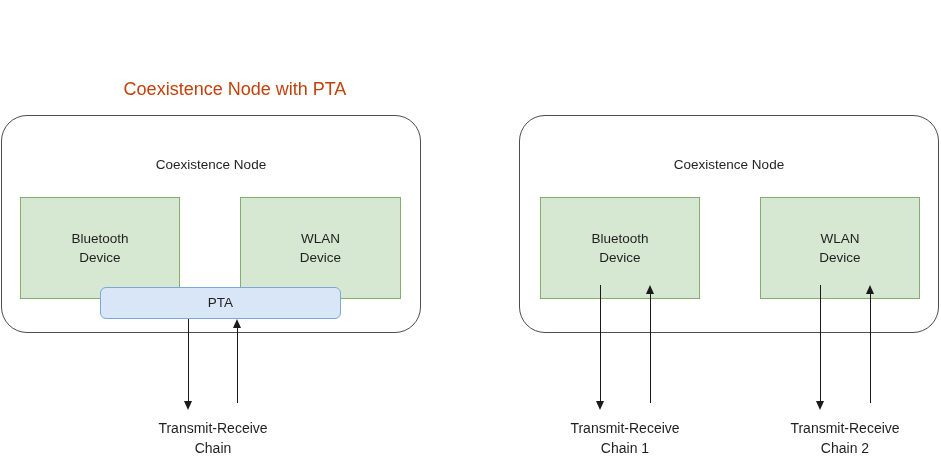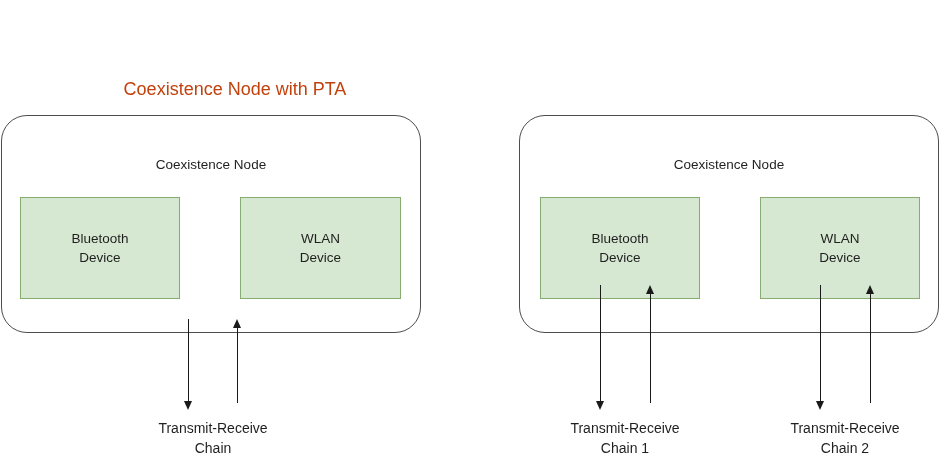--- a/index.html
+++ b/index.html
@@ -148,20 +148,23 @@
     <div class="device-box dev-l-bt">
       <span class="device-text">Bluetooth
 Device</span>
     </div>
 
     <div class="device-box dev-l-wlan">
       <span class="device-text">WLAN
 Device</span>
     </div>
 
+    <div class="pta-box">
+      <span class="pta-text">PTA</span>
+    </div>
 
     <div class="arrow-line" style="left:188px; top:319px; height:84px;"></div>
     <div class="arrow-head arrow-head-down" style="left:183.5px; top:401px;"></div>
 
     <div class="arrow-line" style="left:237px; top:327px; height:76px;"></div>
     <div class="arrow-head arrow-head-up" style="left:232.5px; top:319px;"></div>
 
     <div class="chain-label" style="left:123px; top:418px; width:180px;">Transmit-Receive
 Chain</div>
   </div>

